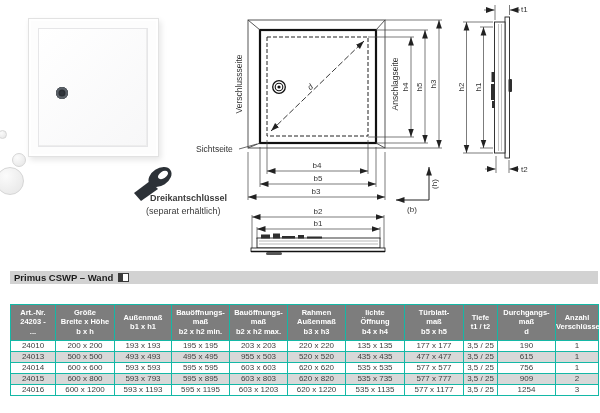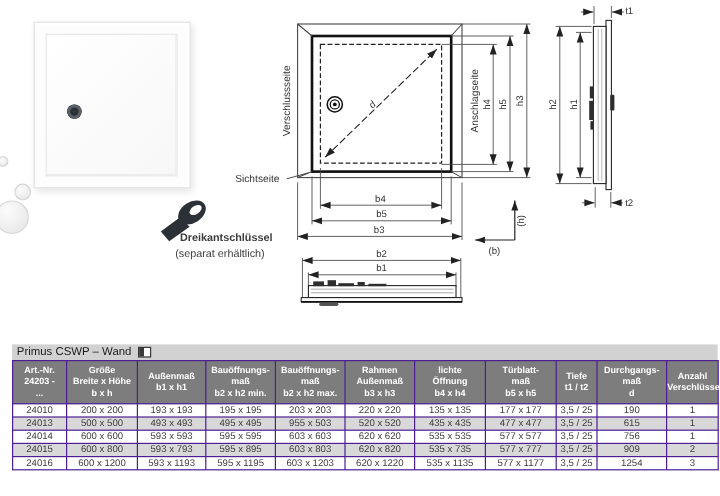--- a/index.html
+++ b/index.html
@@ -26,24 +26,24 @@
   .kn2{left:146px;top:206px;text-align:center;}
 
   
   .drawing{position:absolute;left:0;top:0;width:600px;height:270px;}
   .drawing text{font-family:"Liberation Sans",sans-serif;font-size:8px;fill:#333;}
   .drawing text.side{font-size:8.5px;}
 
   
   .tablewrap{position:absolute;left:10px;top:271px;width:588px;}
   .title-bar{height:13px;background:#d2d2d2;display:flex;align-items:center;gap:5px;
-             padding-left:4px;font-size:9.5px;font-weight:normal;color:#1b1b1b;margin-top:16px;}
+             padding-left:4px;font-size:9.5px;font-weight:bold;color:#1b1b1b;}
   .door-ico{display:inline-block;width:9px;height:7px;border:1px solid #3a3a3a;
             background:linear-gradient(to right,#3a3a3a 0 45%,#ffffff 45%);}
-  table{border-collapse:separate;border-spacing:1px;table-layout:fixed;width:588px;background:#4c1d95;}
+  table{border-collapse:separate;border-spacing:1px;table-layout:fixed;width:588px;background:#14b8a6;margin-top:20px;}
   thead th{background:#7d7d7d;color:#fff;font-size:7.5px;font-weight:bold;line-height:1.25;
            white-space:pre-line;vertical-align:middle;padding:3px 0 4px;}
   tbody td{font-size:8px;color:#3d3d3d;text-align:center;height:10px;line-height:10px;
            padding:0;white-space:nowrap;background:#fff;}
   tbody tr:nth-child(even) td{background:#d8d8d8;}
 </style>
 </head>
 <body>
 
 <div class="screen">

